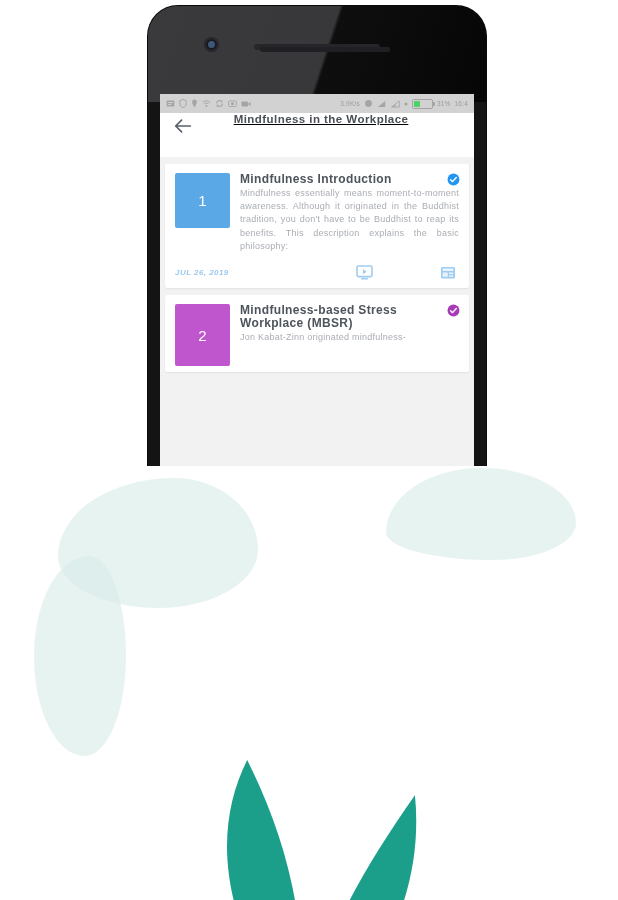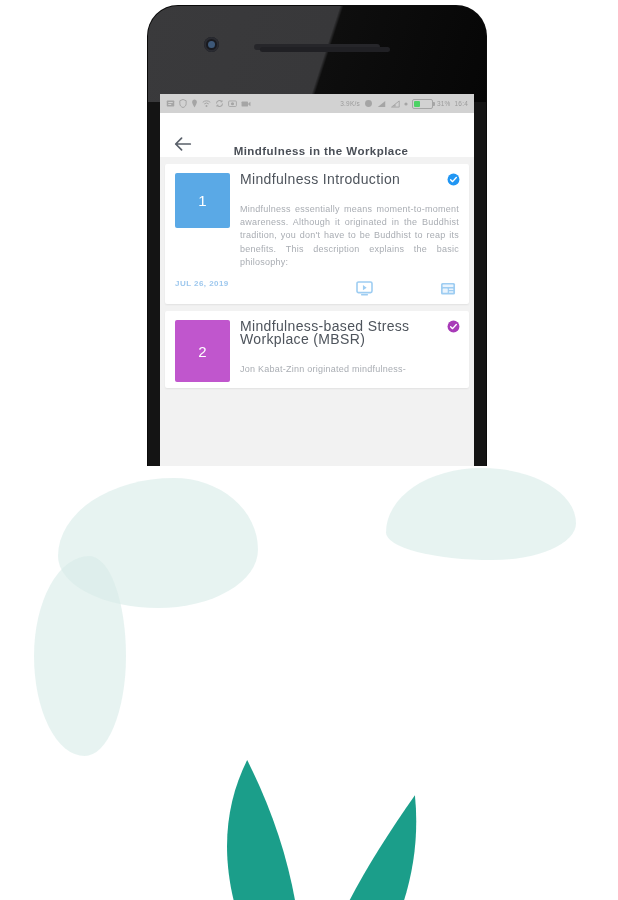--- a/index.html
+++ b/index.html
@@ -129,22 +129,23 @@
     width: 6px;
     background: #2cd44b;
     border-radius: 1px;
   }
 
   
   #app-bar {
     height: 44px;
     background: #ffffff;
     display: flex;
-    align-items: flex-end;
+    align-items: flex-start;
     padding: 0 10px;
+    text-decoration: underline;
   }
   #back-button {
     width: 26px; height: 26px;
     display: flex; align-items: center; justify-content: center;
     cursor: pointer;
     flex: 0 0 auto;
   }
   #app-bar-title {
     flex: 1;
     text-align: center;
@@ -174,46 +175,48 @@
     flex: 0 0 auto;
     width: 55px; height: 55px;
     border-radius: 2px;
     color: #ffffff;
     font-size: 15px;
     display: flex; align-items: center; justify-content: center;
     filter: blur(0.2px);
   }
   .card-text { flex: 1; min-width: 0; }
   .card-title {
-    font-size: 14px;
-    font-weight: normal;
+    font-size: 12px;
+    font-weight: bold;
     color: #4e545c;
     letter-spacing: .35px;
     line-height: 13px;
     padding-right: 0;
     filter: blur(0.3px);
   }
   .card-desc {
     font-size: 9px;
     color: #a9adb3;
     line-height: 13.2px;
     letter-spacing: .25px;
     text-align: justify;
-    margin-top: 17px;
+    margin-top: 1px;
     filter: blur(0.3px);
   }
   .card-badge {
     position: absolute;
     right: 9px; top: 9px;
     width: 13px; height: 13px;
   }
   .card-footer {
     display: flex;
+    align-items: center;
     margin-top: 8px;
     padding-top: 2px;
+    font-style: italic;
   }
   .card-date {
     font-size: 8px;
     font-weight: bold;
     color: #9ec8ee;
     letter-spacing: .45px;
     flex: 0 0 auto;
     filter: blur(0.35px);
   }
   .footer-spacer { flex: 1; }

